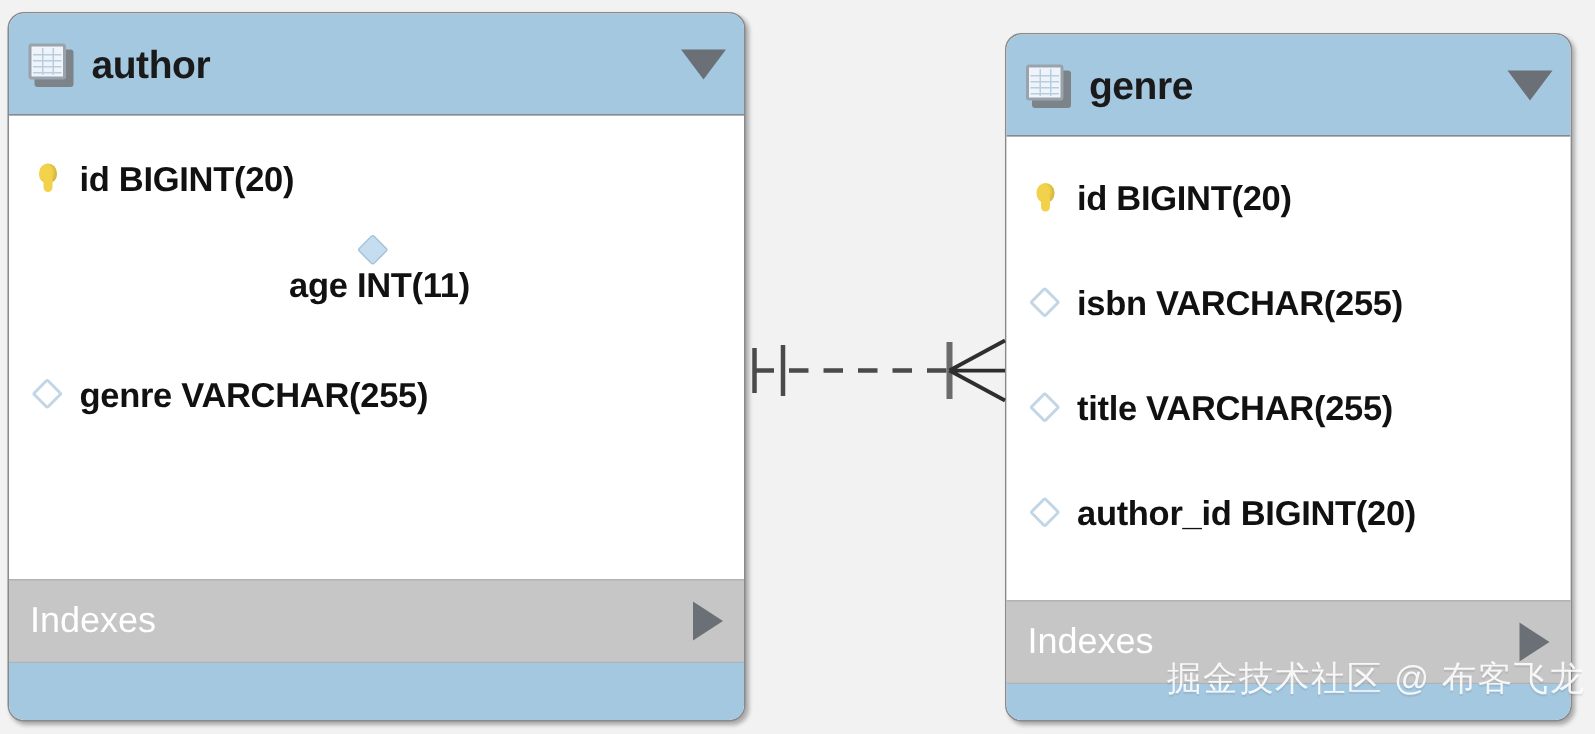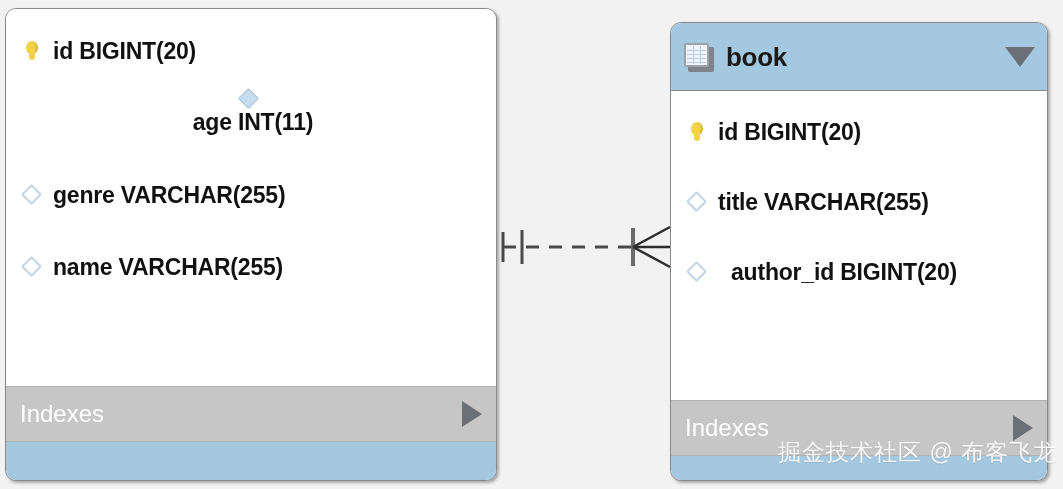--- a/index.html
+++ b/index.html
@@ -224,92 +224,100 @@
     margin-left: 26px;
   }
 </style>
 </head>
 <body>
 
 <div id="canvas">
 
   <div class="table-box" id="table-author" style="left:5px; top:8px; width:492px; height:473px;">
 
-
-    <div class="tbl-body">
-
-      <div class="col-row" style="height:72px;">
-        <span class="col-icon icon-pk">
-          <span class="bulb"></span>
-            <span class="stem"></span>
-        </span>
-        <span class="col-label">id BIGINT(20)</span>
-      </div>
-
-      <div class="col-row" style="height:72px;flex-direction:column;">
-        <span class="col-icon icon-diamond-filled">
-          <span class="dia"></span>
-        </span>
-        <span class="col-label">age INT(11)</span>
-      </div>
-
-      <div class="col-row" style="height:72px;align-items:center;">
-        <span class="col-icon icon-diamond-hollow">
-          <span class="dia"></span>
-        </span>
-        <span class="col-label">genre VARCHAR(255)</span>
-      </div>
-
-      <div class="col-row" style="height:72px;">
-        <span class="col-icon icon-diamond-hollow">
-          <span class="dia"></span>
-        </span>
-        <span class="col-label">name VARCHAR(255)</span>
-      </div>
-
-    </div>
-
-    <div class="tbl-indexes" style="height:54px;">
-      <span class="idx-label">Indexes</span>
-      <span class="expand-arrow"></span>
-    </div>
-
-    <div class="tbl-footer" style="height:38px;"></div>
-  </div>
-
-  <div class="table-box" id="table-book" style="left:670px; top:22px; width:378px; height:459px;">
-
     <div class="tbl-header" style="height:67px;">
       <span class="tbl-icon">
         <span class="shadow"></span>
           <span class="face"></span>
       </span>
-      <span class="tbl-title">book</span>
+      <span class="tbl-title">author</span>
+      <span class="collapse-arrow"></span>
+    </div>
+
+    <div class="tbl-body">
+
+      <div class="col-row" style="height:72px;">
+        <span class="col-icon icon-pk">
+          <span class="bulb"></span>
+            <span class="stem"></span>
+        </span>
+        <span class="col-label">id BIGINT(20)</span>
+      </div>
+
+      <div class="col-row" style="height:72px;flex-direction:column;">
+        <span class="col-icon icon-diamond-filled">
+          <span class="dia"></span>
+        </span>
+        <span class="col-label">age INT(11)</span>
+      </div>
+
+      <div class="col-row" style="height:72px;align-items:center;">
+        <span class="col-icon icon-diamond-hollow">
+          <span class="dia"></span>
+        </span>
+        <span class="col-label">genre VARCHAR(255)</span>
+      </div>
+
+
+    </div>
+
+    <div class="tbl-indexes" style="height:54px;">
+      <span class="idx-label">Indexes</span>
+      <span class="expand-arrow"></span>
+    </div>
+
+    <div class="tbl-footer" style="height:38px;"></div>
+  </div>
+
+  <div class="table-box" id="table-book" style="left:670px; top:22px; width:378px; height:459px;">
+
+    <div class="tbl-header" style="height:67px;">
+      <span class="tbl-icon">
+        <span class="shadow"></span>
+          <span class="face"></span>
+      </span>
+      <span class="tbl-title">genre</span>
       <span class="collapse-arrow"></span>
     </div>
 
     <div class="tbl-body">
 
       <div class="col-row" style="height:70px;">
         <span class="col-icon icon-pk">
           <span class="bulb"></span>
             <span class="stem"></span>
         </span>
         <span class="col-label">id BIGINT(20)</span>
       </div>
 
-
       <div class="col-row" style="height:70px;">
         <span class="col-icon icon-diamond-hollow">
           <span class="dia"></span>
         </span>
+        <span class="col-label">isbn VARCHAR(255)</span>
+      </div>
+
+      <div class="col-row" style="height:70px;">
+        <span class="col-icon icon-diamond-hollow">
+          <span class="dia"></span>
+        </span>
         <span class="col-label">title VARCHAR(255)</span>
       </div>
 
-      <div class="col-row" style="height:70px;gap:13px;">
+      <div class="col-row" style="height:70px;">
         <span class="col-icon icon-diamond-hollow">
           <span class="dia"></span>
         </span>
         <span class="col-label">author_id BIGINT(20)</span>
       </div>
 
     </div>
 
     <div class="tbl-indexes" style="height:54px;">
       <span class="idx-label">Indexes</span>

